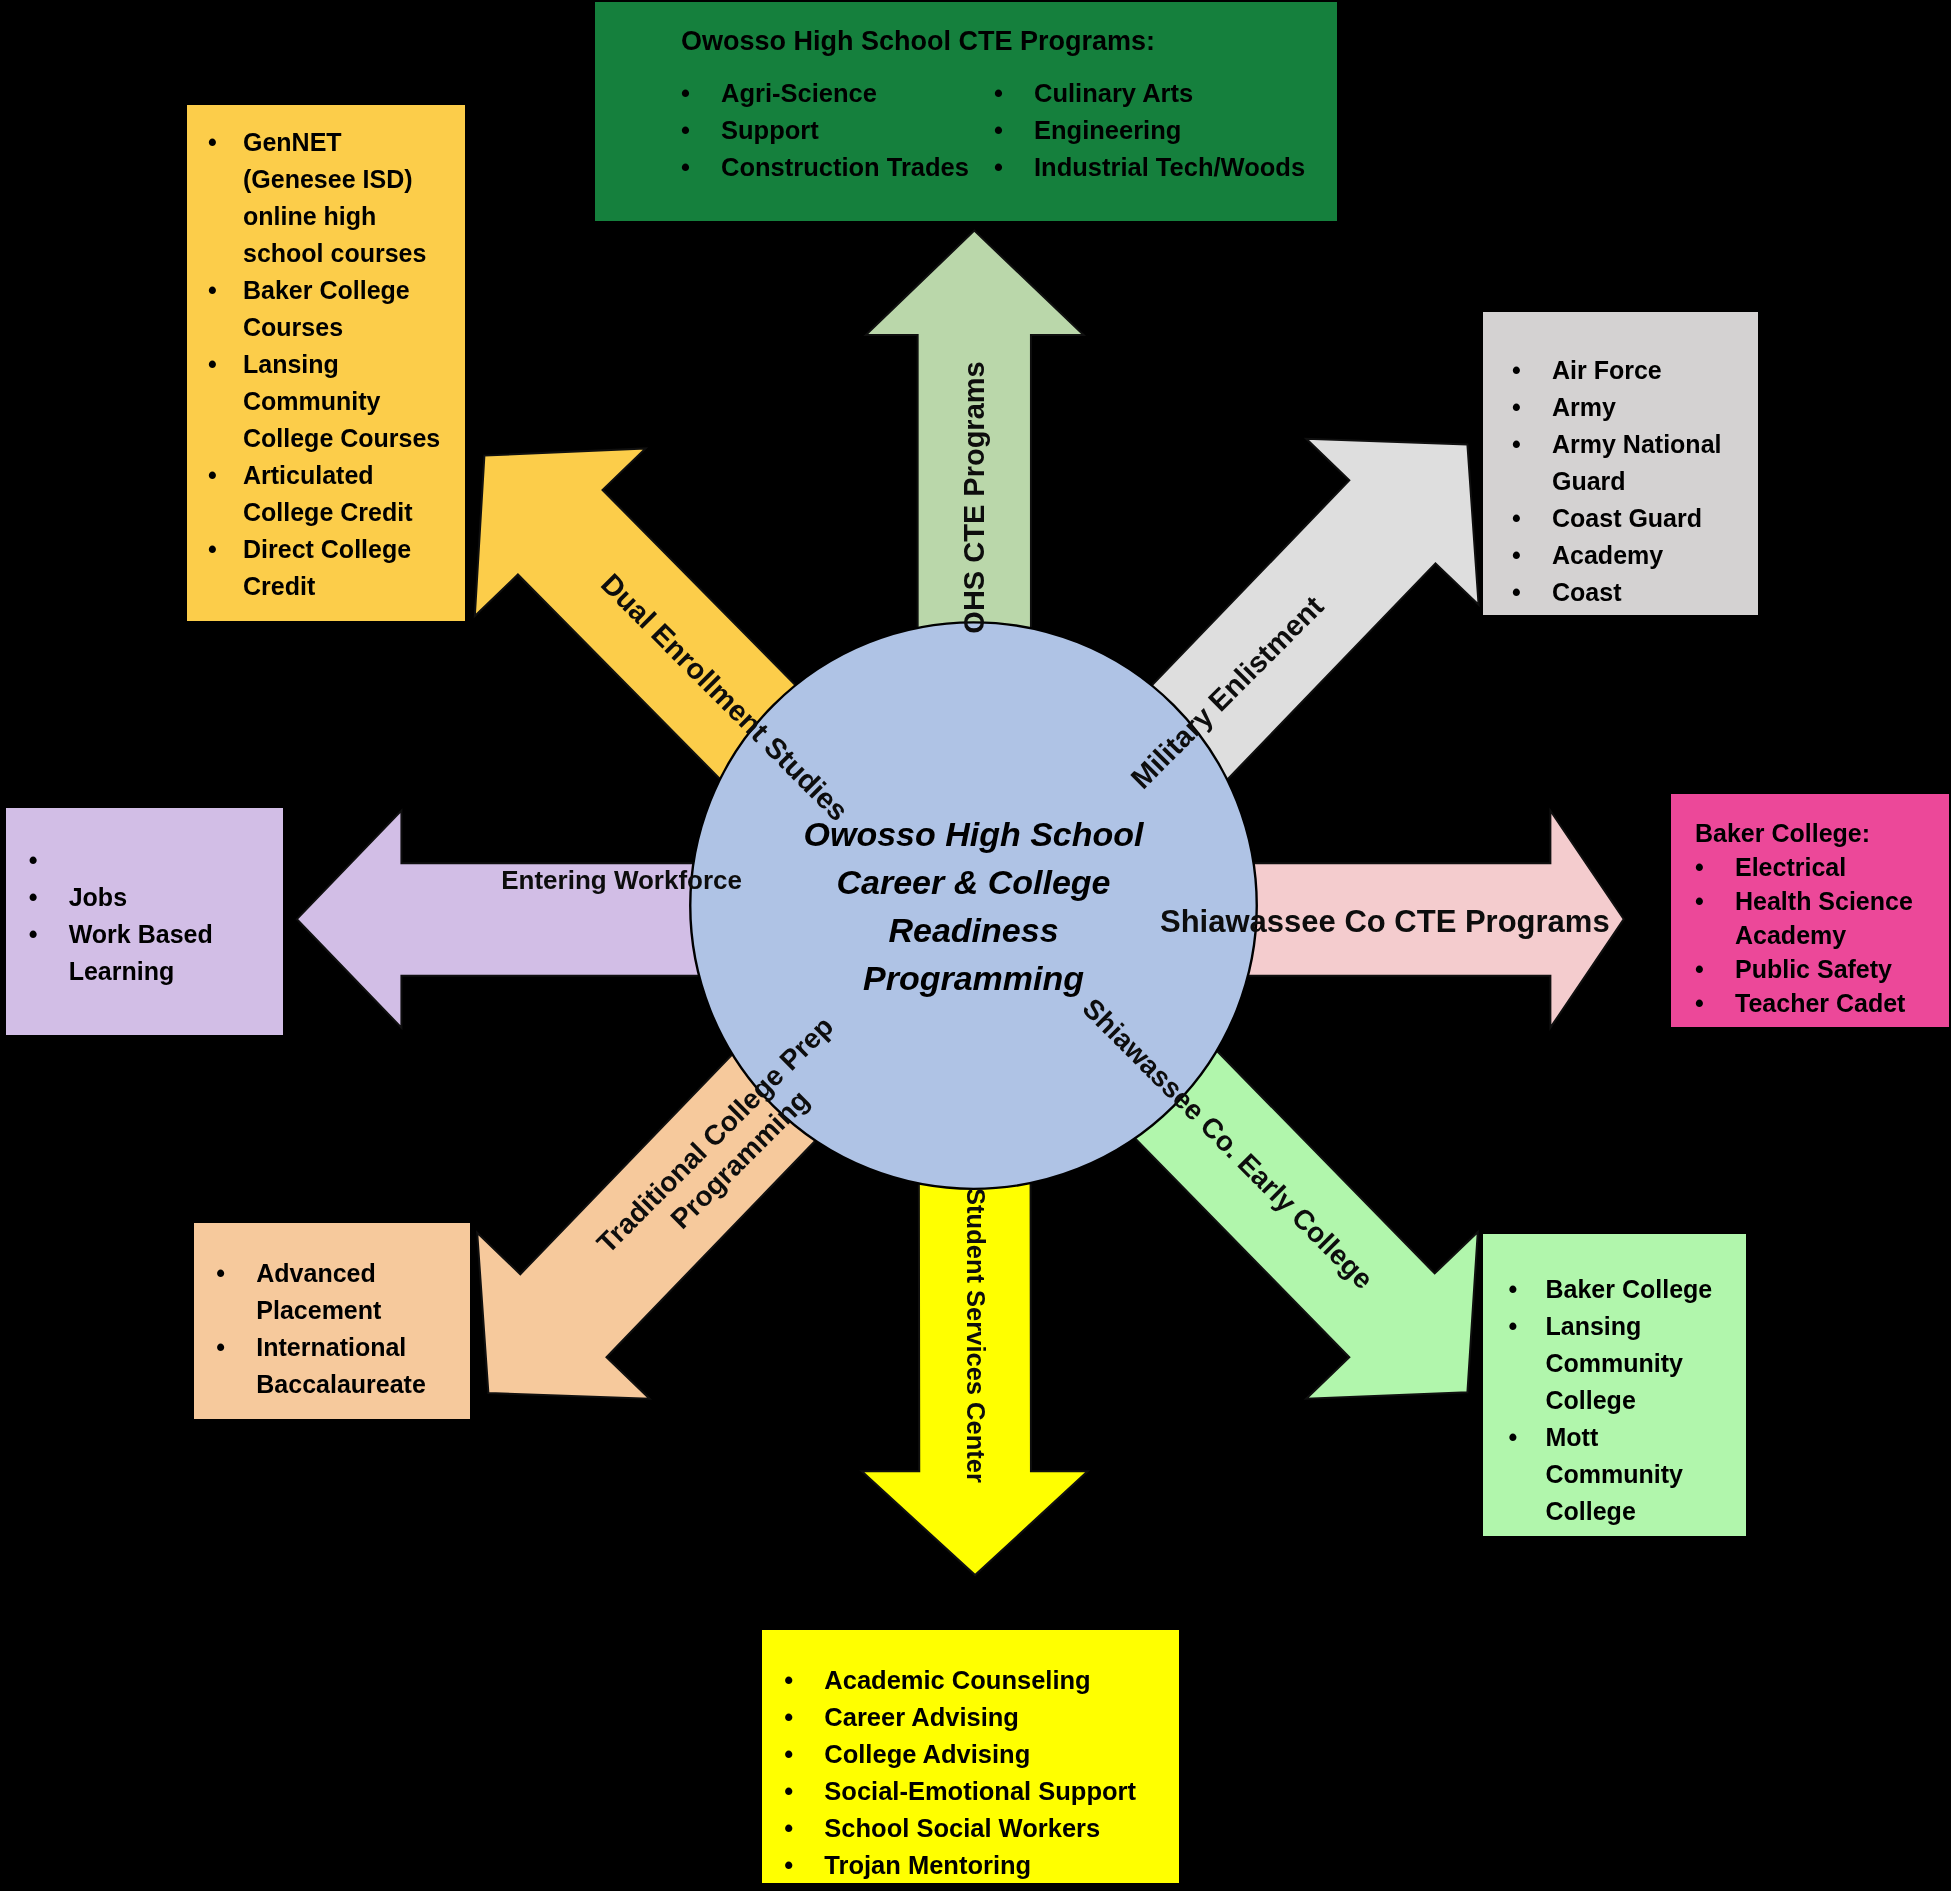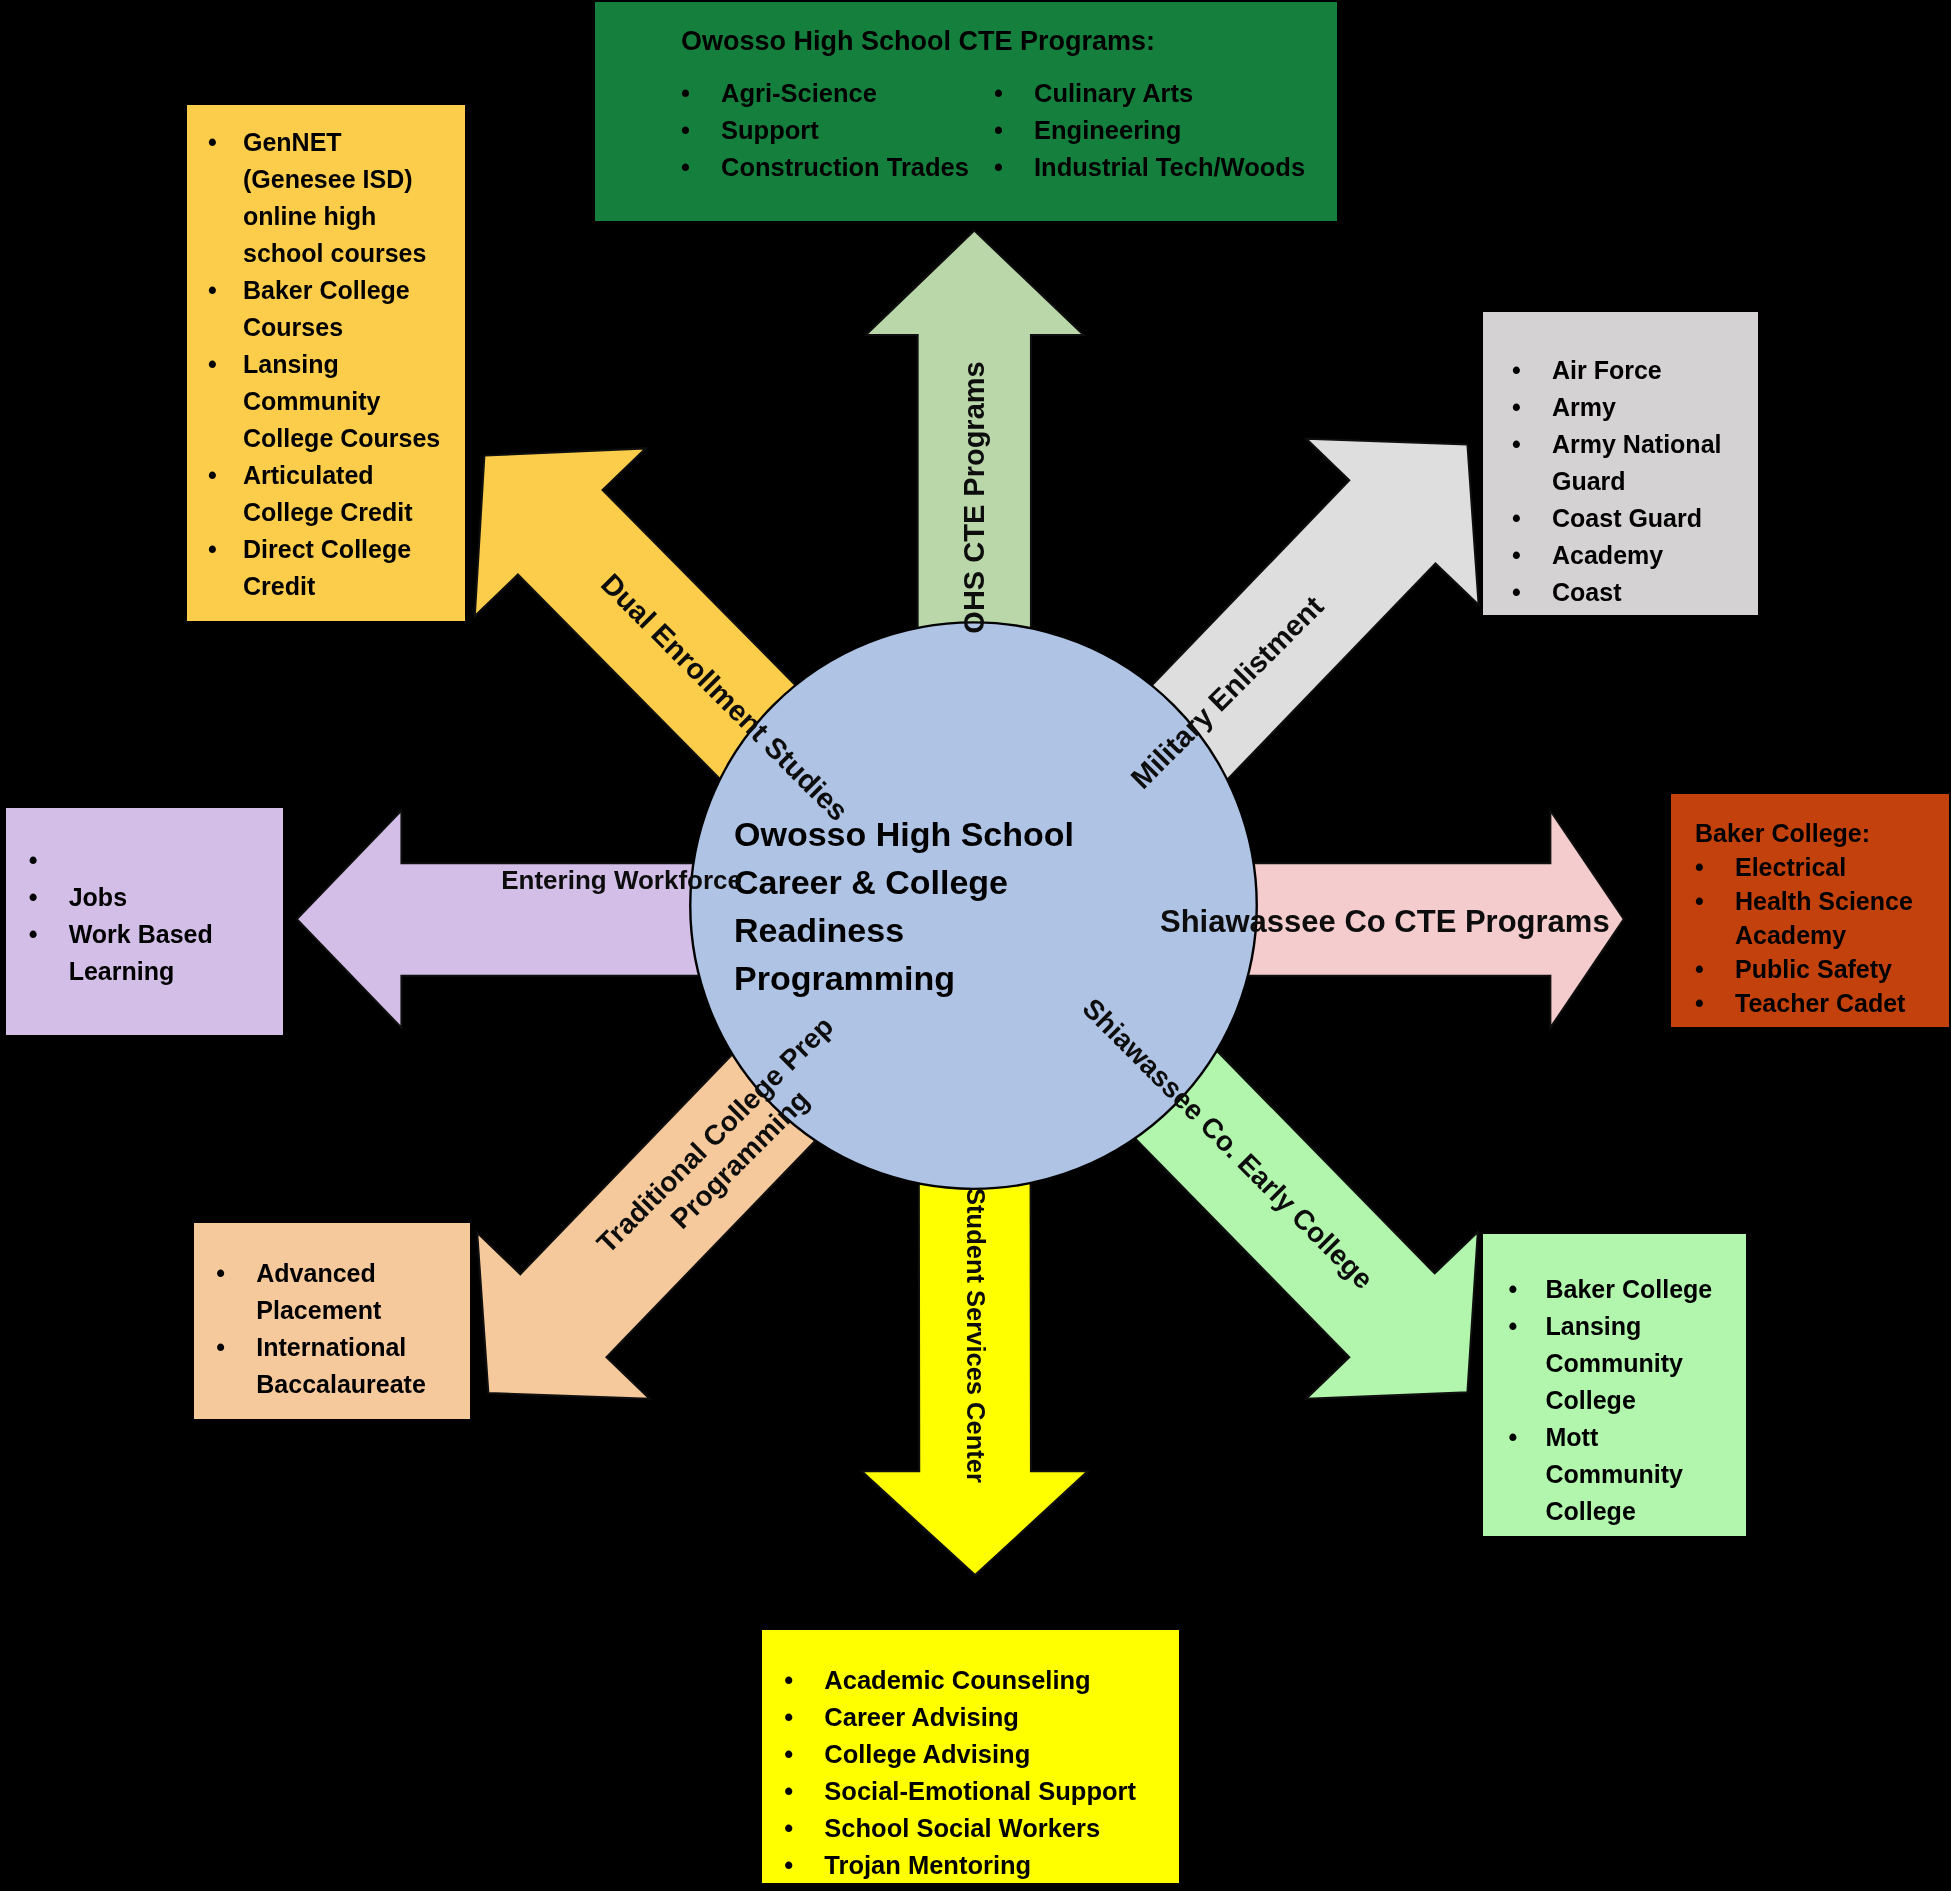--- a/index.html
+++ b/index.html
@@ -31,22 +31,22 @@
   #box-shcte .box-title{font-size:25px;font-weight:700;line-height:34px;margin:0;}
   #box-shcte .blist li{line-height:34px;}
 
   #box-prep{left:194px;top:1223px;width:276px;height:196px;padding:32px 6.4px 0 22.3px;}
   #box-services{left:762px;top:1630px;width:417px;height:253px;padding:32px 8px 0 22.3px;}
   #box-services .blist li{font-size:25.5px;}
   #box-early{left:1483px;top:1234px;width:263px;height:302px;padding:37px 4.8px 0 25.5px;}
   #box-early .blist .blt{flex-basis:37px;width:37px;}
 
   
-  #center-title{position:absolute;left:734px;top:810px;width:479px;text-align:left;
-                font-size:34px;line-height:48px;font-weight:700;color:#000;}
+  #center-title{position:absolute;left:734px;top:810px;width:479px;text-align:center;
+                font-size:34px;line-height:48px;font-weight:700;color:#000;font-style:italic;}
 
   
   .alabel{position:absolute;font-weight:700;color:#0d0d0d;text-align:center;transform-origin:center;white-space:nowrap;}
   #lbl-dual{left:469px;top:681px;width:511px;font-size:29px;transform:rotate(45deg);}
   #lbl-ohscte{left:791px;top:481px;width:367px;font-size:29px;transform:rotate(-90deg);}
   #lbl-military{left:1004px;top:676px;width:447px;font-size:29px;transform:rotate(-45deg);}
   #lbl-workforce{left:375px;top:865px;width:367px;font-size:26px;text-align:right;}
   #lbl-shcte{left:1160px;top:904px;width:447px;font-size:31px;}
   #lbl-prep{left:504px;top:1112px;width:447px;font-size:28px;line-height:35px;transform:rotate(-45deg);}
   #lbl-services{left:784px;top:1321px;width:383px;font-size:25.5px;transform:rotate(90deg);}
@@ -191,21 +191,21 @@
           <span class="blt">•</span>
           <span class="txt">Jobs</span>
         </li>
         <li>
           <span class="blt">•</span>
           <span class="txt">Work Based Learning</span>
         </li>
       </ul>
   </div>
 
-  <div class="box" id="box-shcte" style="background: #c2410c;">
+  <div class="box" id="box-shcte" style="background: #ec4899;">
     <div class="box-title">Baker College:</div>
     <ul class="blist">
         <li>
           <span class="blt">•</span>
           <span class="txt">Electrical</span>
         </li>
         <li>
           <span class="blt">•</span>
           <span class="txt">Health Science Academy</span>
         </li>

